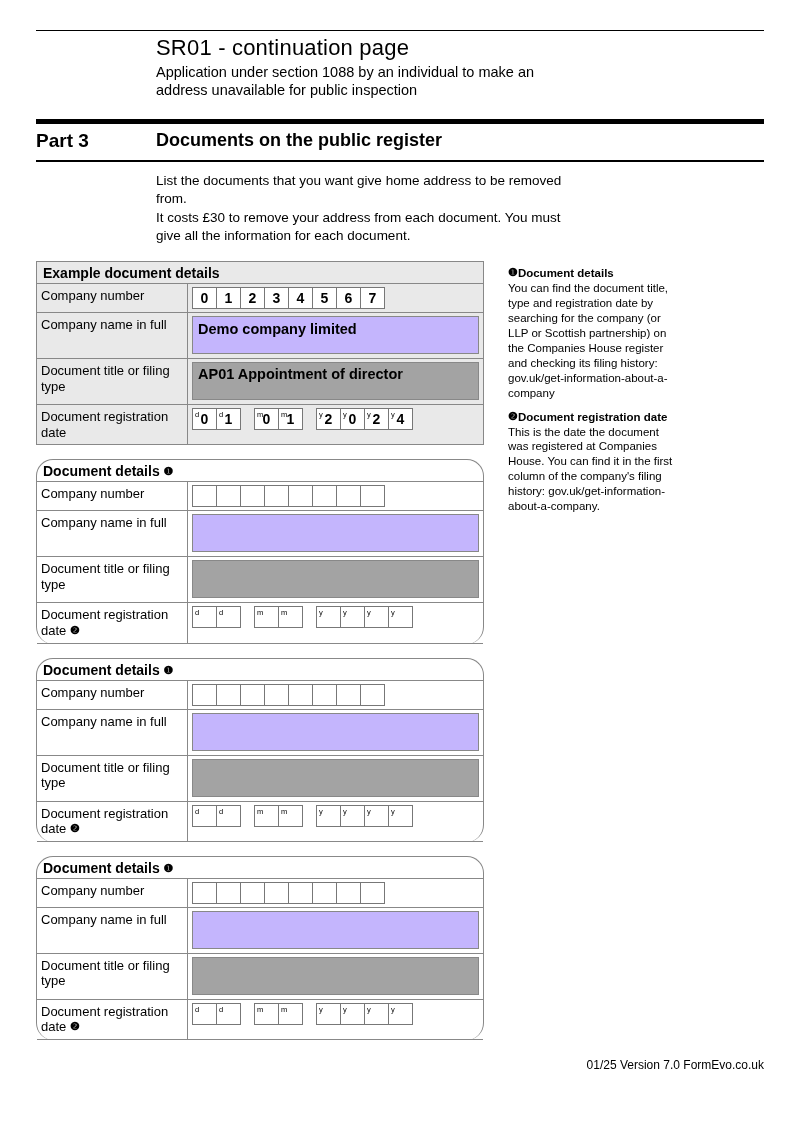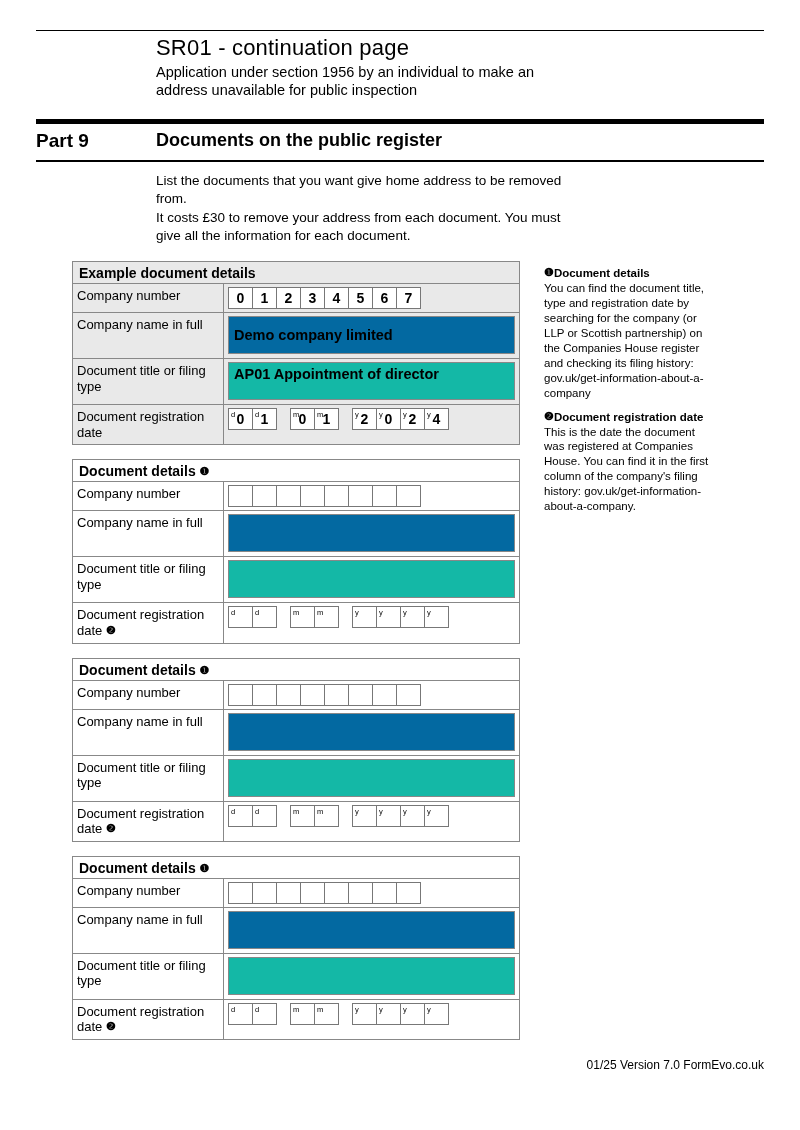--- a/index.html
+++ b/index.html
@@ -13,21 +13,21 @@
   }
   .top-rule { border-top: 1px solid #000; margin-bottom: 4px; }
   .header-block { padding-left: 120px; margin-bottom: 20px; }
   .form-code { font-size: 22px; font-weight: 400; letter-spacing: 0.2px; }
   .form-subtitle { font-size: 14.5px; line-height: 1.25; margin-top: 2px; max-width: 430px; }
   .part-bar { border-top: 5px solid #000; border-bottom: 2px solid #000; padding: 6px 0 8px 0; display: flex; }
   .part-label { width: 120px; font-size: 19px; font-weight: 700; }
   .part-title { font-size: 18px; font-weight: 700; }
   .intro { padding: 10px 0 16px 120px; font-size: 13.5px; line-height: 1.35; max-width: 540px; }
   .content-row { display: flex; align-items: flex-start; }
-  .form-col { width: 448px; margin-left: 36px; }
+  .form-col { width: 448px; }
   .notes-col { width: 170px; margin-left: 24px; font-size: 11.5px; line-height: 1.3; padding-top: 4px; }
   .notes-col .note-block { margin-bottom: 8px; }
   .note-head { font-weight: 700; }
   .note-head .circnum { font-weight: 700; }
   .sect { border: 1px solid #888; border-bottom: none; }
   .sect.example { background: #e9e9e9; }
   .sect-title {
     font-size: 14px; font-weight: 700;
     padding: 3px 6px 2px 6px;
     border-bottom: 1px solid #888;
@@ -63,58 +63,58 @@
     position: relative;
   }
   .box.wide { width: 25px; }
   .box .sup {
     position: absolute;
     top: 1px; left: 2px;
     font-size: 7.5px; font-weight: 400;
   }
   .gap { width: 14px; display: inline-block; }
   .sect + .sect { margin-top: 14px; }
-  .sect.normal { background: #fff; }
+  .sect.normal { background: #fff; border-radius: 17px; }
   .circnum {
     display: inline-block;
     font-size: 11px;
     font-weight: 700;
     vertical-align: 1px;
   }
   .row .lab .circnum { font-size: 11px; }
   .row.namefull { border-bottom: 1px solid #888; }
   .row.namefull .lab { padding-top: 4px; }
   .row.namefull .valwrap { flex:1; border-left:1px solid #888; padding: 3px 4px 4px 4px; }
   .row.namefull .innerbox {
     border: 1px solid #888; min-height: 38px;
-    font-size: 14.5px; font-weight: 700; padding: 10px 5px;
-    background: #0369a1;
+    font-size: 14.5px; font-weight: 700; padding: 4px 5px;
+    background: #c4b5fd;
   }
   .row.titletype { }
   .row.titletype .valwrap { flex:1; border-left:1px solid #888; padding: 3px 4px 4px 4px; }
   .row.titletype .innerbox {
     border: 1px solid #888; min-height: 38px;
     font-size: 14.5px; font-weight: 700; padding: 3px 5px;
-    background: #14b8a6;
+    background: #a3a3a3;
   }
   .footer { text-align: right; font-size: 12px; margin-top: 18px; }
   .footer .brand { font-style: normal; }
 </style>
 </head>
 <body>
 
 <div class="top-rule"></div>
 
 <div class="header-block">
   <div class="form-code">SR01 - continuation page</div>
-  <div class="form-subtitle">Application under section 1956 by an individual to make an address unavailable for public inspection</div>
+  <div class="form-subtitle">Application under section 1088 by an individual to make an address unavailable for public inspection</div>
 </div>
 
 <div class="part-bar">
-  <div class="part-label">Part 9</div>
+  <div class="part-label">Part 3</div>
   <div class="part-title">Documents on the public register</div>
 </div>
 
 <div class="intro">
   <div>List the documents that you want give home address to be removed from.</div>
   <div>It costs £30 to remove your address from each document. You must give all the information for each document.</div>
 </div>
 
 <div class="content-row">
   <div class="form-col">

